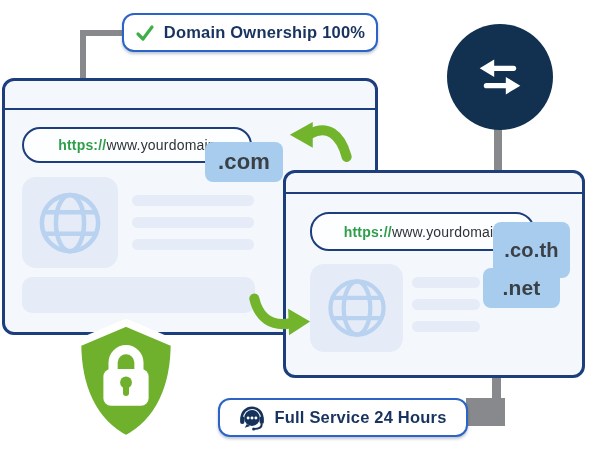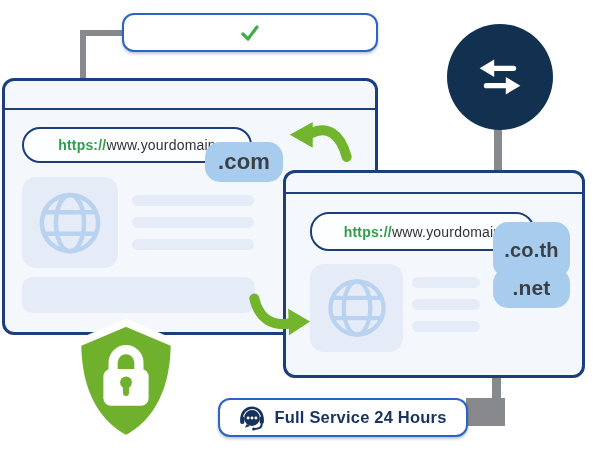--- a/index.html
+++ b/index.html
@@ -34,21 +34,21 @@
   .url-pill{
     position:absolute;display:flex;align-items:center;justify-content:center;
     background:#fdfeff;border:2px solid #1c3e7c;border-radius:19px;
     font-size:14px;letter-spacing:.2px;box-sizing:border-box;white-space:nowrap;
   }
   .url-scheme{color:#2f9e49;font-weight:600;}
   .url-host{color:#2e3338;}
 
   .tld{
     position:absolute;display:flex;align-items:center;justify-content:center;
-    background:#a7ccee;border-radius:15px;
+    background:#a7ccee;border-radius:8px;
     color:#3b4046;font-weight:700;font-size:21px;letter-spacing:.2px;
     z-index:6;box-sizing:border-box;
   }
 
   .panel{position:absolute;background:#e6ebf8;border-radius:14px;
     display:flex;align-items:center;justify-content:center;}
   .bar{position:absolute;background:#e6ebf8;border-radius:6px;}
 
   .circle-badge{
     position:absolute;left:447px;top:24px;width:106px;height:106px;border-radius:50%;
@@ -70,20 +70,21 @@
 
   <div class="connector" style="left:492px;top:376px;width:9px;height:26px;"></div>
   <div class="connector" style="left:466px;top:398px;width:39px;height:28px;"></div>
 
   <div class="badge" style="left:122px;top:13px;width:256px;height:39px;">
     <span style="display:flex;">
       <svg width="20" height="20" viewBox="0 0 20 20">
           <polyline points="3,11 8,16 17,4" fill="none" stroke="#3fae49" stroke-width="3.2" stroke-linecap="round" stroke-linejoin="round"></polyline>
         </svg>
     </span>
+    <span>Domain Ownership 100%</span>
   </div>
 
   <div class="circle-badge">
     <span style="display:flex;">
       <svg width="58" height="58" viewBox="0 0 60 60">
         <g stroke="#ffffff" stroke-width="5.5" stroke-linecap="round">
           <line x1="44" y1="21" x2="21" y2="21"></line>
           <line x1="16" y1="39" x2="39" y2="39"></line>
         </g>
         <polygon points="9,21 24,12 24,30" fill="#ffffff"></polygon>
@@ -140,21 +141,21 @@
           </g>
         </svg>
       </span>
     </div>
 
     <div class="bar" style="left:126px;top:104px;width:68px;height:11px;"></div>
     <div class="bar" style="left:126px;top:126px;width:68px;height:11px;"></div>
     <div class="bar" style="left:126px;top:148px;width:68px;height:11px;"></div>
 
     <div class="tld" style="left:207px;top:49px;width:77px;height:56px;font-size:20px;">.co.th</div>
-    <div class="tld" style="left:207px;top:95px;width:77px;height:40px;">.net</div>
+    <div class="tld" style="left:197px;top:95px;width:77px;height:40px;">.net</div>
   </div>
 
   <div class="green-arrow" style="left:288px;top:120px;">
     <svg width="66" height="48" viewBox="0 0 72 52">
       <path d="M 24 15 C 42 5 57 14 64 40" fill="none" stroke="#72b42c" stroke-width="11" stroke-linecap="round"></path>
       <polygon points="2,16 27,2 27,30" fill="#72b42c"></polygon>
     </svg>
   </div>
 
   <div class="green-arrow" style="left:247px;top:291px;">

